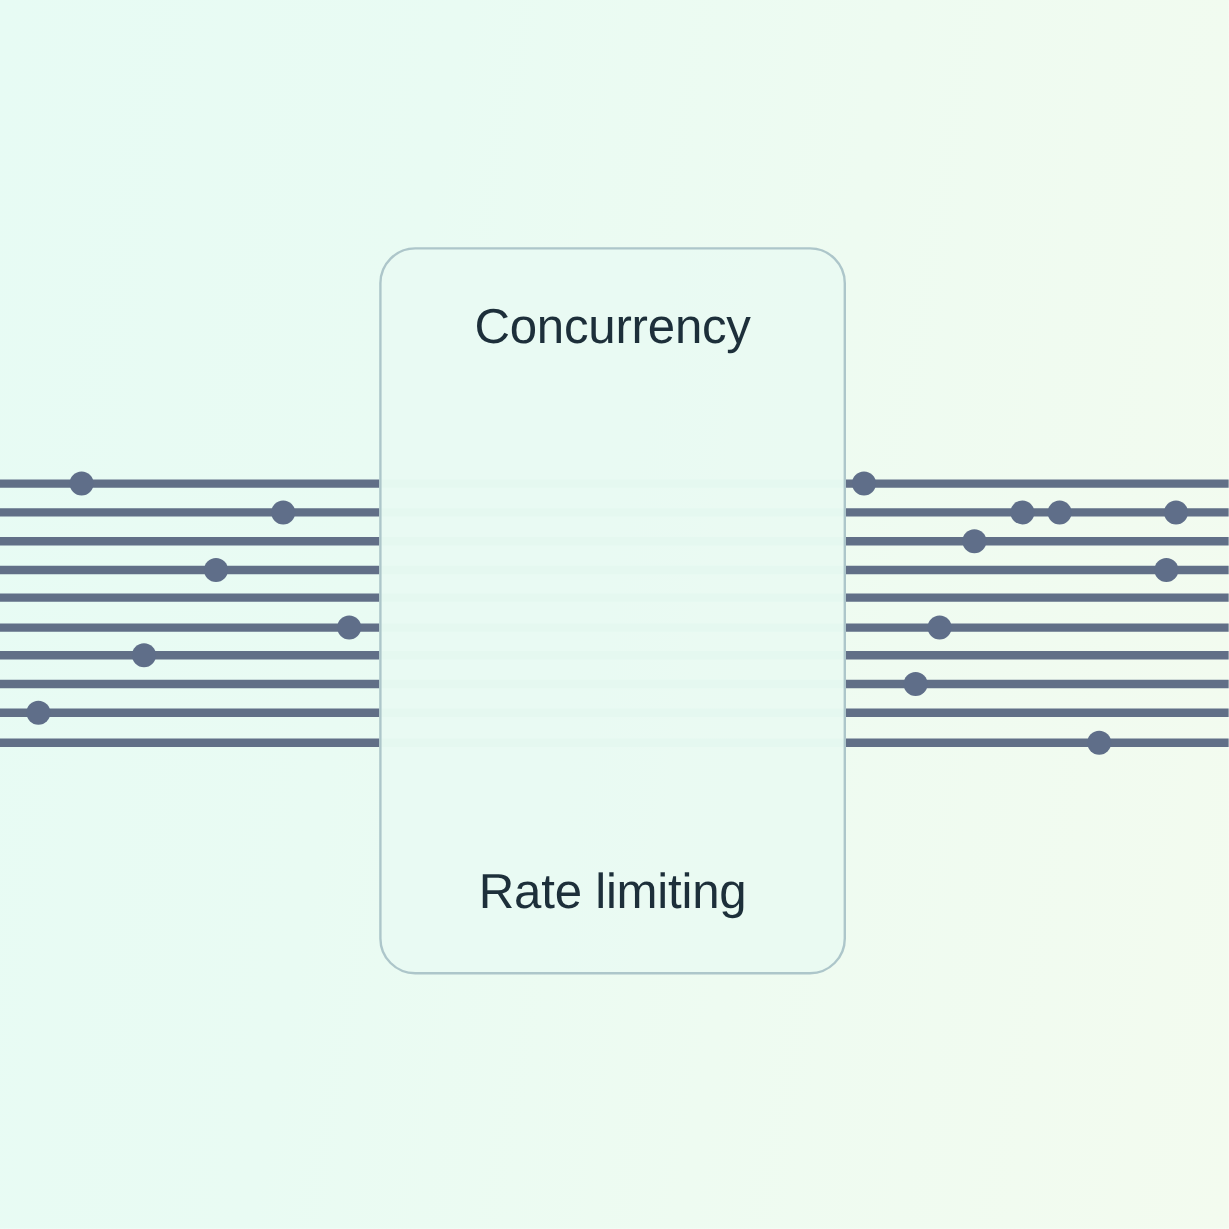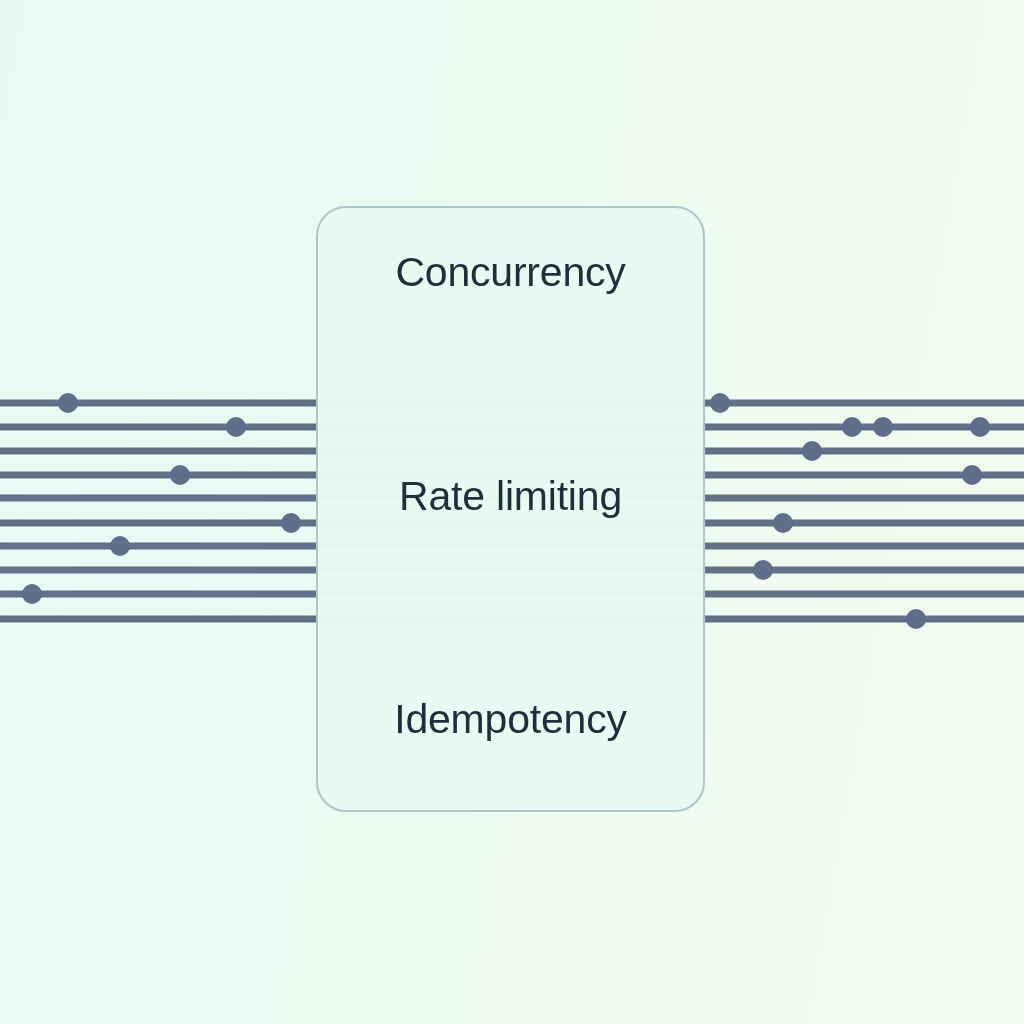--- a/index.html
+++ b/index.html
@@ -16,21 +16,21 @@
     position:absolute;
     left:316px; top:206px;
     width:389px; height:606px;
     border:2px solid #adc6ca;
     border-radius:30px;
     background: rgba(232,250,242,0.80);
     display:flex;
     flex-direction:column;
     align-items:center;
     justify-content:space-between;
-    padding:44px 0 70px 0;
+    padding:44px 0 46px 0;
     z-index:3;
   }
   .card-label {
     font-size:41px;
     line-height:1;
     color:#1d2f3a;
     font-weight:400;
     letter-spacing:-0.2px;
     text-align:center;
     white-space:nowrap;
@@ -88,16 +88,15 @@
       <line x1="705" x2="1024" y1="594" y2="594" stroke="#616f87" stroke-width="7"></line>
       <circle cx="32" cy="594" r="10" fill="#5f6e89"></circle>
       <line x1="0" x2="316" y1="619" y2="619" stroke="#616f87" stroke-width="7"></line>
       <line x1="705" x2="1024" y1="619" y2="619" stroke="#616f87" stroke-width="7"></line>
       <circle cx="916" cy="619" r="10" fill="#5f6e89"></circle>
     </svg>
 
   <div id="card">
     <div class="card-label">Concurrency</div>
     <div class="card-label">Rate limiting</div>
-    <div class="card-label">Idempotency</div>
   </div>
 
 </div>
 
 </body></html>

